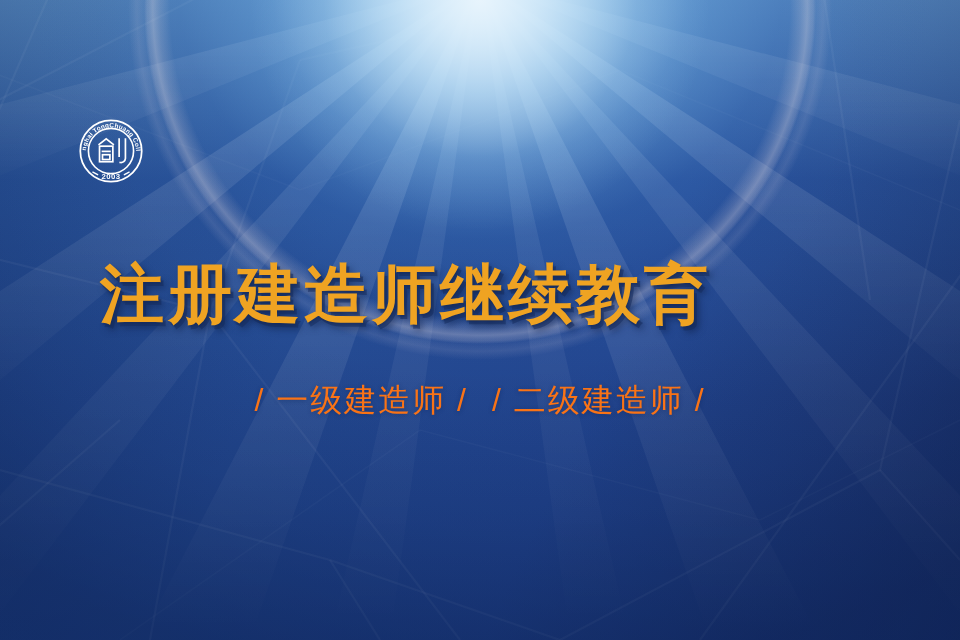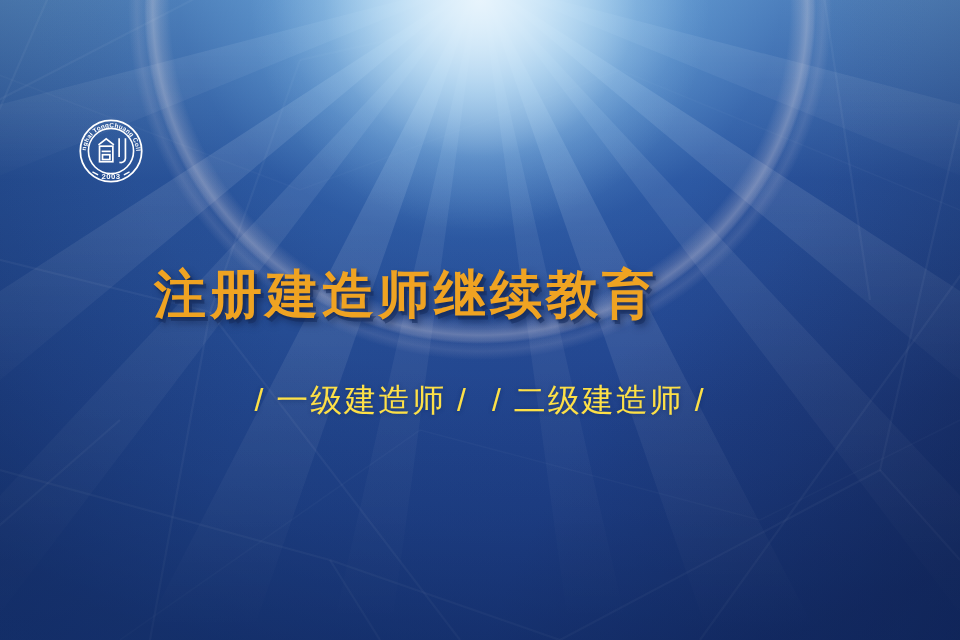--- a/index.html
+++ b/index.html
@@ -149,39 +149,39 @@
   }
 
   
   .main-title {
     position: absolute;
     top: 248px;
     left: 0;
     width: 812px;
     text-align: center;
     color: #efa322;
-    font-size: 52px;
+    font-size: 64px;
     line-height: 92px;
     font-weight: bold;
     letter-spacing: 4px;
     white-space: nowrap;
     text-shadow:
        3px 4px 0 rgba(22,44,92,0.55),
        5px 6px 7px rgba(12,30,70,0.55),
        1px 2px 2px rgba(18,40,88,0.5);
   }
 
   
   .subtitle {
     position: absolute;
     top: 378px;
     left: 0;
     width: 960px;
     text-align: center;
-    color: #fde047;
+    color: #f97316;
     font-size: 32px;
     line-height: 44px;
     font-weight: 400;
     letter-spacing: 2px;
     white-space: nowrap;
     text-shadow: 0 1px 4px rgba(12,35,90,0.45);
   }
   .subtitle .sub-gap {
     display: inline-block;
     width: 24px;

